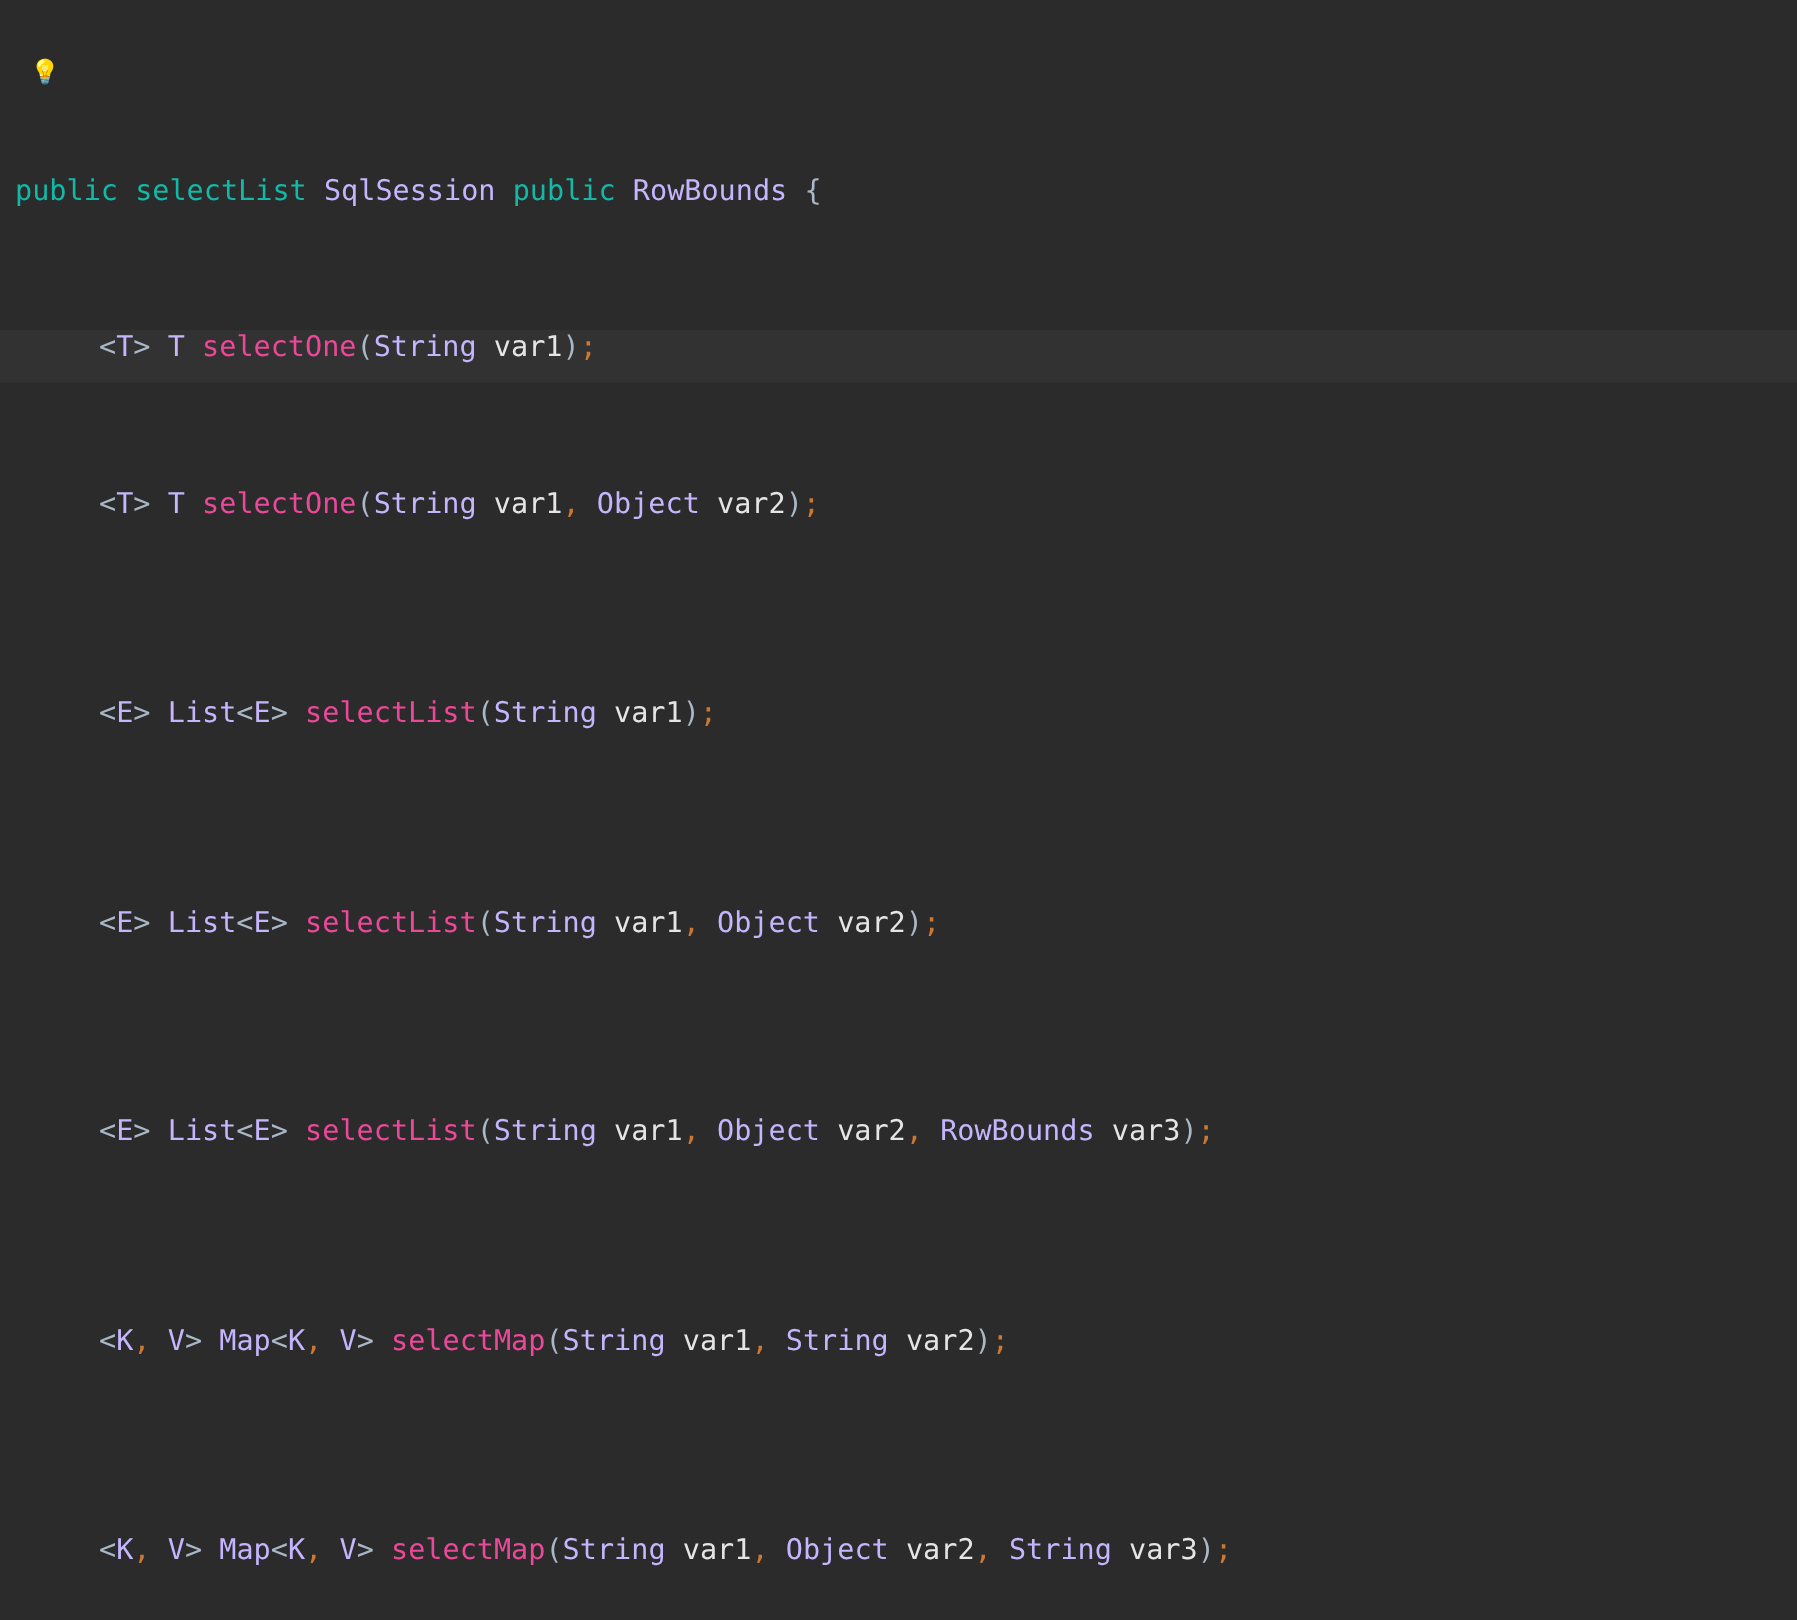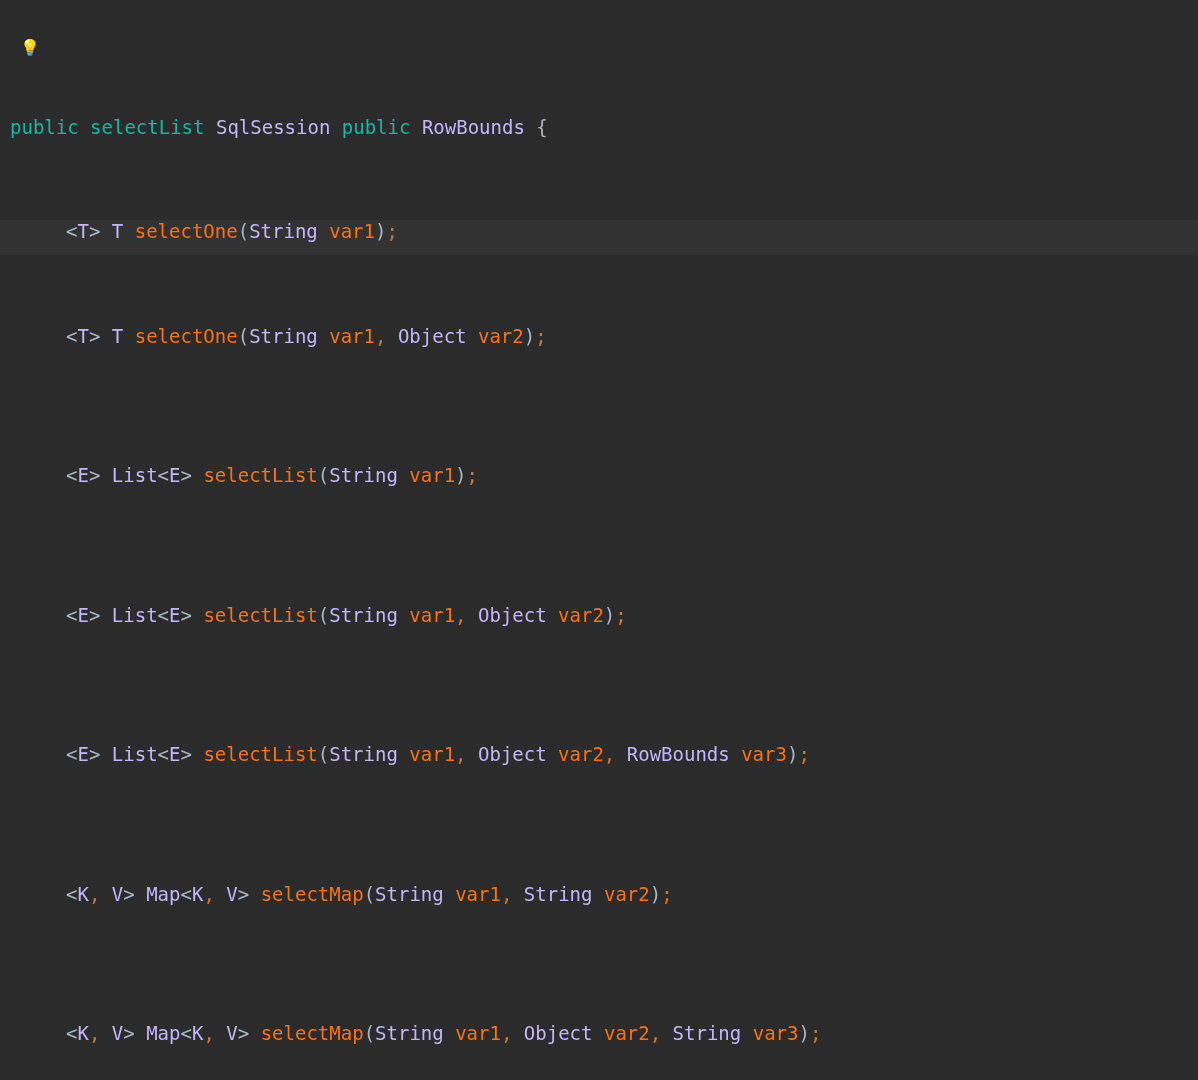--- a/index.html
+++ b/index.html
@@ -36,29 +36,29 @@
     .gutter-icon {
       position: absolute;
       left: 20px;
       top: 38px;
       color: #F0A732;
       font-size: 16px;
       z-index: 2;
     }
     .kw { color: #14b8a6; }
     .type { color: #c4b5fd; }
-    .name { color: #f97316; margin-top: 24px; }
+    .name { color: #e5e5e5; margin-top: 24px; }
     .punct { color: #A9B7C6; }
     .comma { color: #CC7832; }
     .semi { color: #CC7832; }
     .brace { color: #A9B7C6; }
     .generic { color: #A9B7C6; }
     .indent { display: inline-block; width: 56px; }
     .content { display: inline; }
-    .method { color: #f97316; }
+    .method { color: #ec4899; }
   </style>
 </head>
 <body>
 
 <div class="editor">
 
   <span class="gutter-icon">💡</span>
 
   <div class="line first"><span class="content"><span class="kw">public</span><span> </span><span class="kw">selectList</span><span> </span><span class="type">SqlSession</span><span> </span><span class="kw">public</span><span> </span><span class="type">RowBounds</span><span> </span><span class="brace">{</span></span></div>
 

